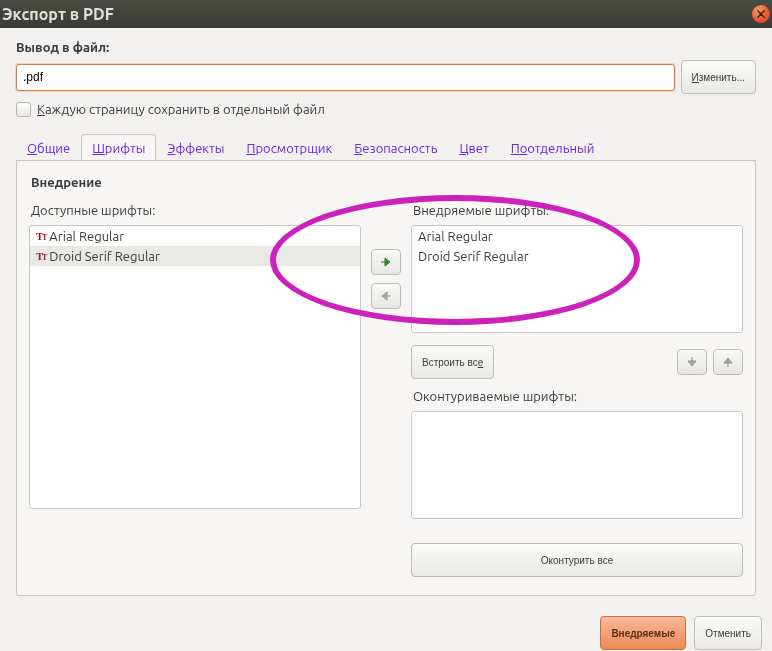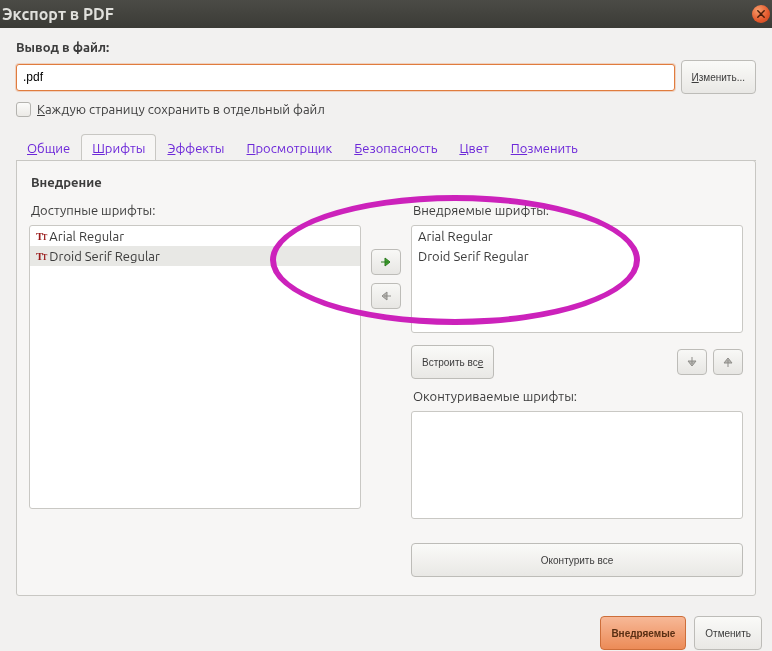--- a/index.html
+++ b/index.html
@@ -206,21 +206,21 @@
     </span>
   </div>
 
   <div class="tabstrip" id="tabstrip">
         <div class="tab"><u class="kbd">О</u><span>бщие</span></div>
         <div class="tab active"><u class="kbd">Ш</u><span>рифты</span></div>
         <div class="tab"><u class="kbd">Э</u><span>ффекты</span></div>
         <div class="tab"><u class="kbd">П</u><span>росмотрщик</span></div>
         <div class="tab"><u class="kbd">Б</u><span>езопасность</span></div>
         <div class="tab"><u class="kbd">Ц</u><span>вет</span></div>
-        <div class="tab"><u class="kbd">По</u><span>зменить</span></div>
+        <div class="tab"><u class="kbd">По</u><span>отдельный</span></div>
       </div>
 
   <div class="panel">
     <div class="panel-title">Внедрение</div>
 
     <div class="grid">
 
       <div class="lbl" style="grid-column:1;grid-row:1">Доступные шрифты:</div>
       <div style="grid-column:2;grid-row:1"></div>
       <div class="lbl" style="grid-column:3;grid-row:1">Внедряемые шрифты:</div>

